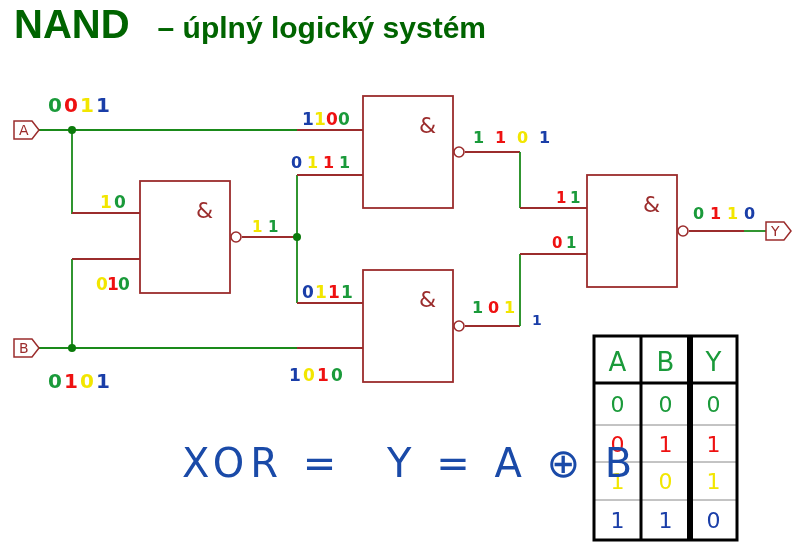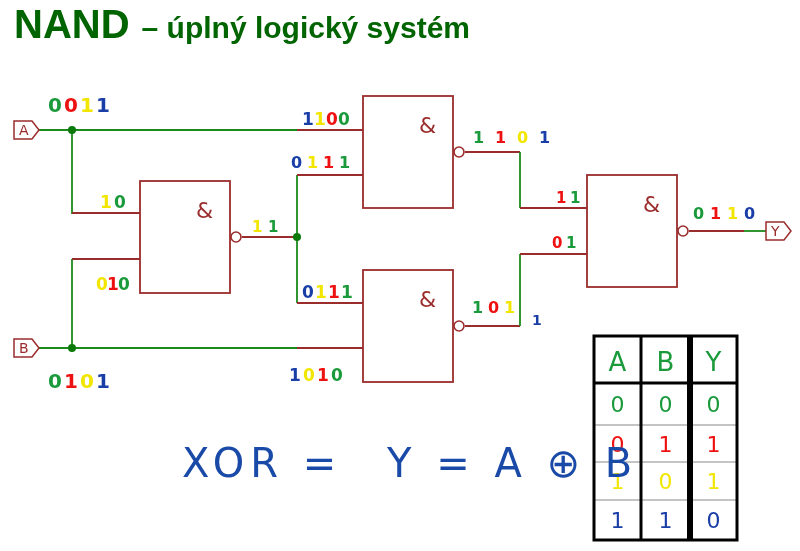--- a/index.html
+++ b/index.html
@@ -1,19 +1,19 @@
 <!DOCTYPE html>
 <html><head>
   <meta charset="utf-8">
   <style>
     html, body { margin: 0; padding: 0; background: #ffffff; }
     body { width: 800px; height: 551px; position: relative; overflow: hidden; font-family: "Liberation Sans", sans-serif; }
     .title { position: absolute; left: 14px; top: 2px; color: #006400; font-family: "Liberation Sans", sans-serif; font-weight: bold; white-space: nowrap; }
     .title .main { font-size: 40px; letter-spacing: 0px; }
-    .title .sub { font-size: 30px; margin-left: 12px; }
+    .title .sub { font-size: 30px; margin-left: 28px; }
     svg.diagram { position: absolute; left: 0; top: 0; }
     .hw { font-family: "DejaVu Sans", sans-serif; font-weight: bold; }
     .hwf { font-family: "DejaVu Sans", sans-serif; }
     .tt-text { font-family: "DejaVu Sans", sans-serif; }
   </style>
 </head>
 <body>
 
 <div class="title">
   <span class="main">NAND</span><span class="sub">– úplný logický systém</span>

